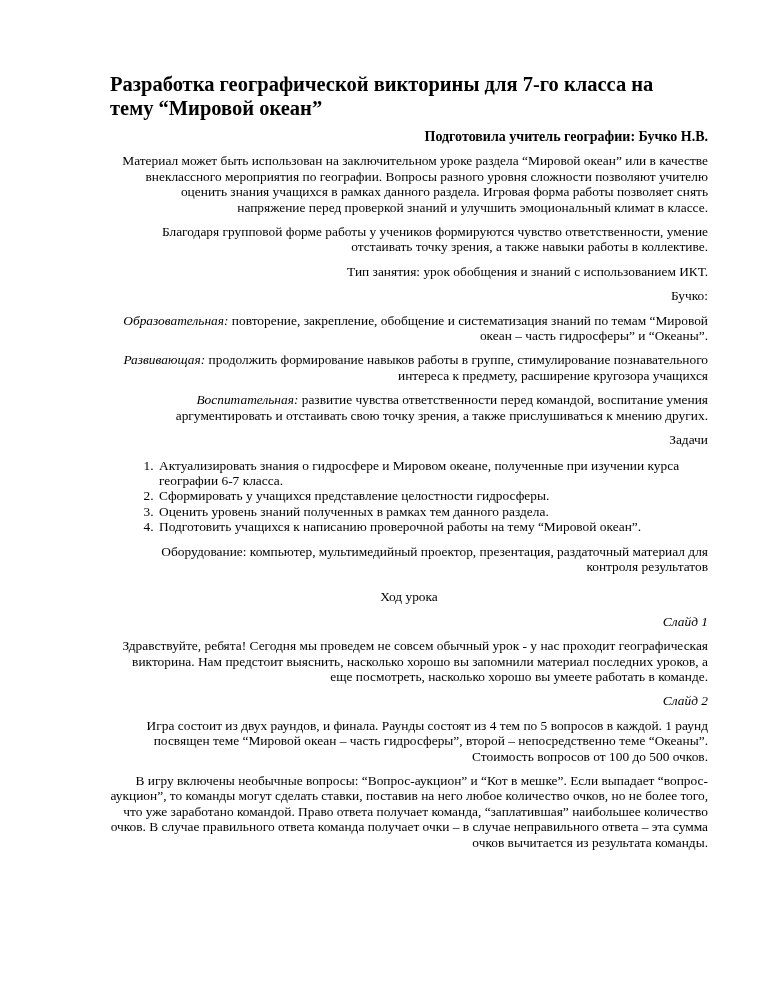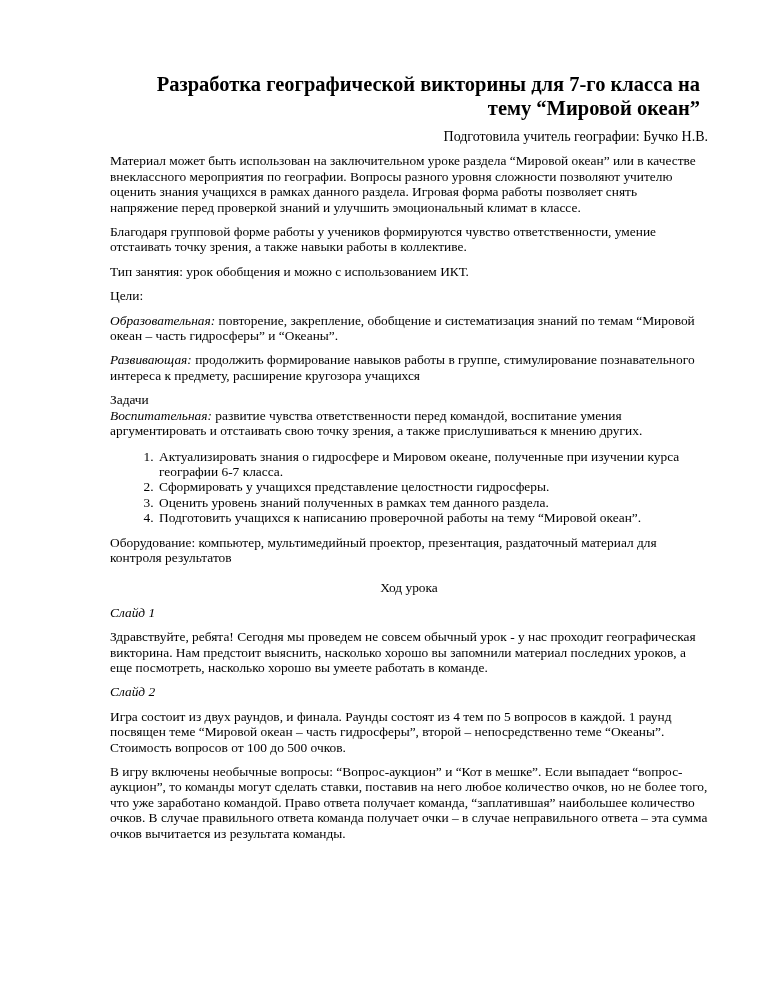--- a/index.html
+++ b/index.html
@@ -4,50 +4,50 @@
 <style>
   html, body { margin: 0; padding: 0; background: #ffffff; }
   body {
     width: 768px; height: 994px; overflow: hidden;
     font-family: "Liberation Serif", "DejaVu Serif", serif;
     color: #000; font-size: 13.4px; line-height: 15.4px;
   }
   .page { position: relative; padding: 73px 60px 0 110px; }
   h1 {
     font-size: 20.5px; line-height: 23.5px; font-weight: bold;
-    text-align: right; margin: 0 8px 9px 0;
+    text-align: left; margin: 0 8px 9px 0;
   }
-  .author { text-align: right; margin: 0 0 9px 0; font-size: 14px; }
-  p { margin: 0 0 9px 0; }
+  .author { text-align: right; margin: 0 0 9px 0; font-size: 14px; font-weight: bold; }
+  p { margin: 0 0 9px 0; text-align: right; }
   b { font-weight: normal; }
   i { font-style: italic; margin-top: 12px; }
   ol { margin: 10px 0 9px 0; padding-left: 47px; }
   ol li { padding-left: 2px; }
   .center { text-align: center; font-weight: normal; }
 </style>
 </head>
 <body>
 
 <div class="page">
   <h1>Разработка географической викторины для 7-го класса на тему “Мировой океан”</h1>
   <p class="author">Подготовила учитель географии: Бучко Н.В.</p>
 
   <p>Материал может быть использован на заключительном уроке раздела “Мировой океан” или в качестве внеклассного мероприятия по географии. Вопросы разного уровня сложности позволяют учителю оценить знания учащихся в рамках данного раздела. Игровая форма работы позволяет снять напряжение перед проверкой знаний и улучшить эмоциональный климат в классе.</p>
   <p>Благодаря групповой форме работы у учеников формируются чувство ответственности, умение отстаивать точку зрения, а также навыки работы в коллективе.</p>
 
-  <p><b>Тип занятия</b><span>: урок обобщения и можно с использованием ИКТ.</span></p>
+  <p><b>Тип занятия</b><span>: урок обобщения и знаний с использованием ИКТ.</span></p>
 
 
-  <p><b>Цели:</b></p>
+  <p><b>Бучко:</b></p>
 
   <p><i>Образовательная:</i><span> повторение, закрепление, обобщение и систематизация знаний по темам “Мировой океан – часть гидросферы” и “Океаны”.</span></p>
   <p><i>Развивающая:</i><span> продолжить формирование навыков работы в группе, стимулирование познавательного интереса к предмету, расширение кругозора учащихся</span></p>
+  <p><i>Воспитательная:</i><span> развитие чувства ответственности перед командой, воспитание умения аргументировать и отстаивать свою точку зрения, а также прислушиваться к мнению других.</span></p>
+
   <p style="margin-bottom:0"><b>Задачи</b></p>
-
-  <p><i>Воспитательная:</i><span> развитие чувства ответственности перед командой, воспитание умения аргументировать и отстаивать свою точку зрения, а также прислушиваться к мнению других.</span></p>
   <ol>
     <li>Актуализировать знания о гидросфере и Мировом океане, полученные при изучении курса географии 6-7 класса.</li>
     <li>Сформировать у учащихся представление целостности гидросферы.</li>
     <li>Оценить уровень знаний полученных в рамках тем данного раздела.</li>
     <li>Подготовить учащихся к написанию проверочной работы на тему “Мировой океан”.</li>
   </ol>
 
   <p style="margin-bottom:15px"><b>Оборудование:</b><span> компьютер, мультимедийный проектор, презентация, раздаточный материал для контроля результатов</span></p>
 
   <p class="center">Ход урока</p>

